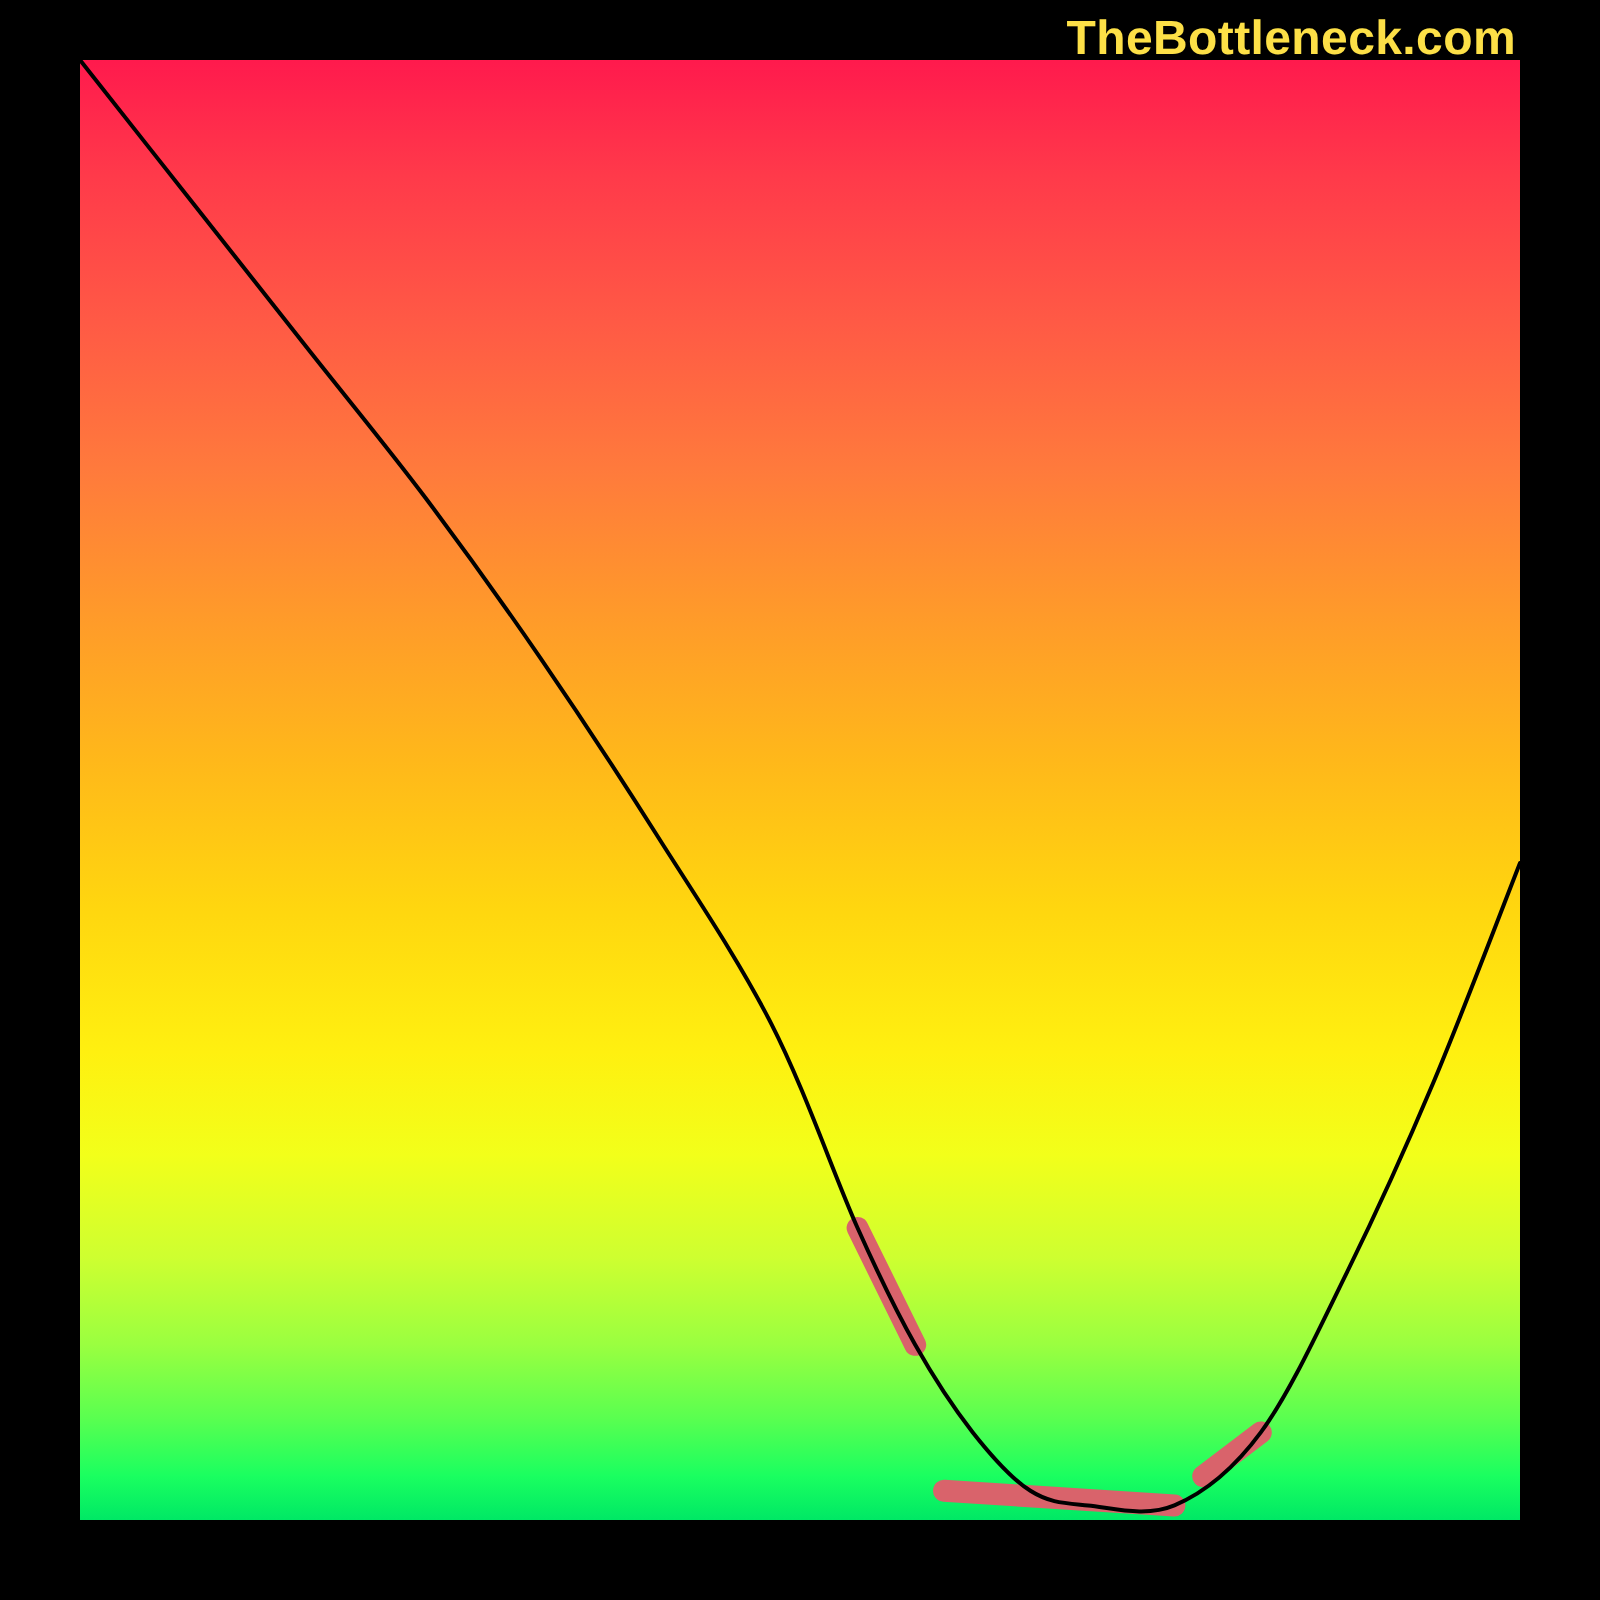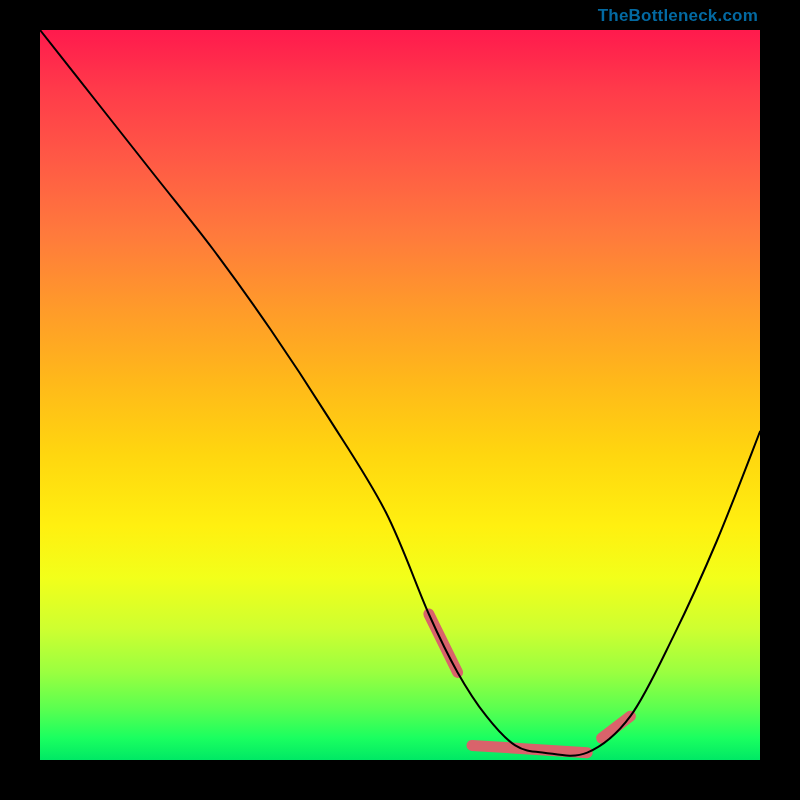--- a/index.html
+++ b/index.html
@@ -31,23 +31,23 @@
       #5aff50 93%,
       #1aff60 97%,
       #00e865 100%
     );
   }
   .watermark {
     position: absolute;
     top: 6px;
     right: 42px;
     font-family: Arial, Helvetica, sans-serif;
-    font-size: 17px;
+    font-size: 24px;
     font-weight: 600;
-    color: #0369a1;
+    color: #fde047;
     letter-spacing: 0.2px;
   }
   .svg-layer {
     position: absolute;
     left: 0; top: 0;
     width: 100%; height: 100%;
     pointer-events: none;
   }
   .curve {
     fill: none;

